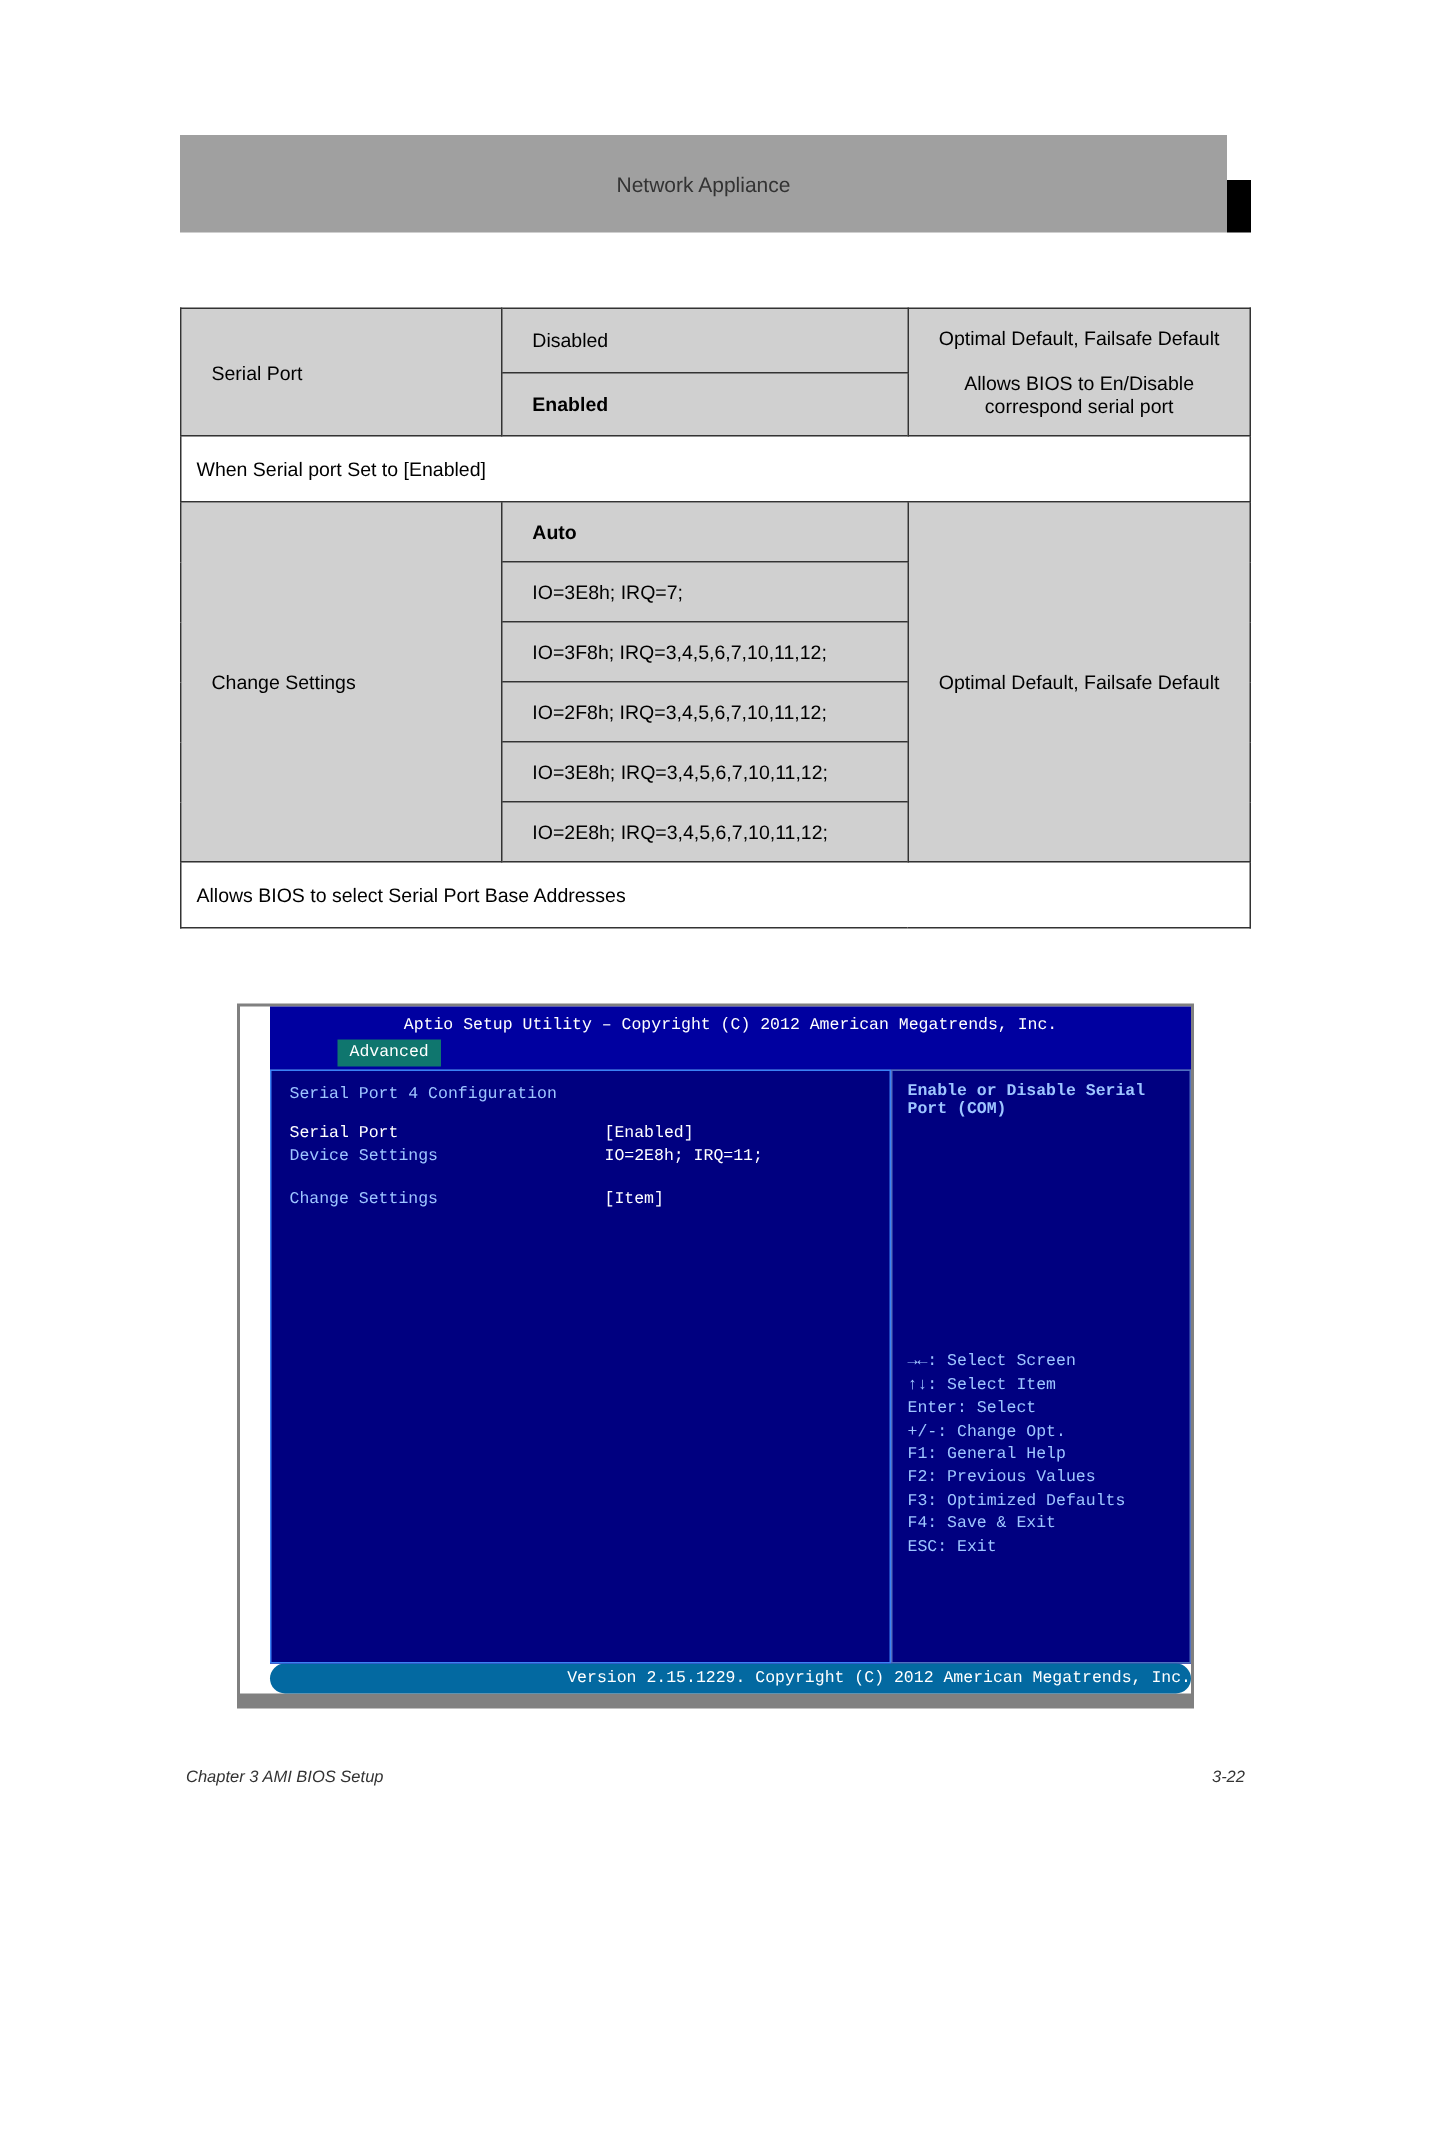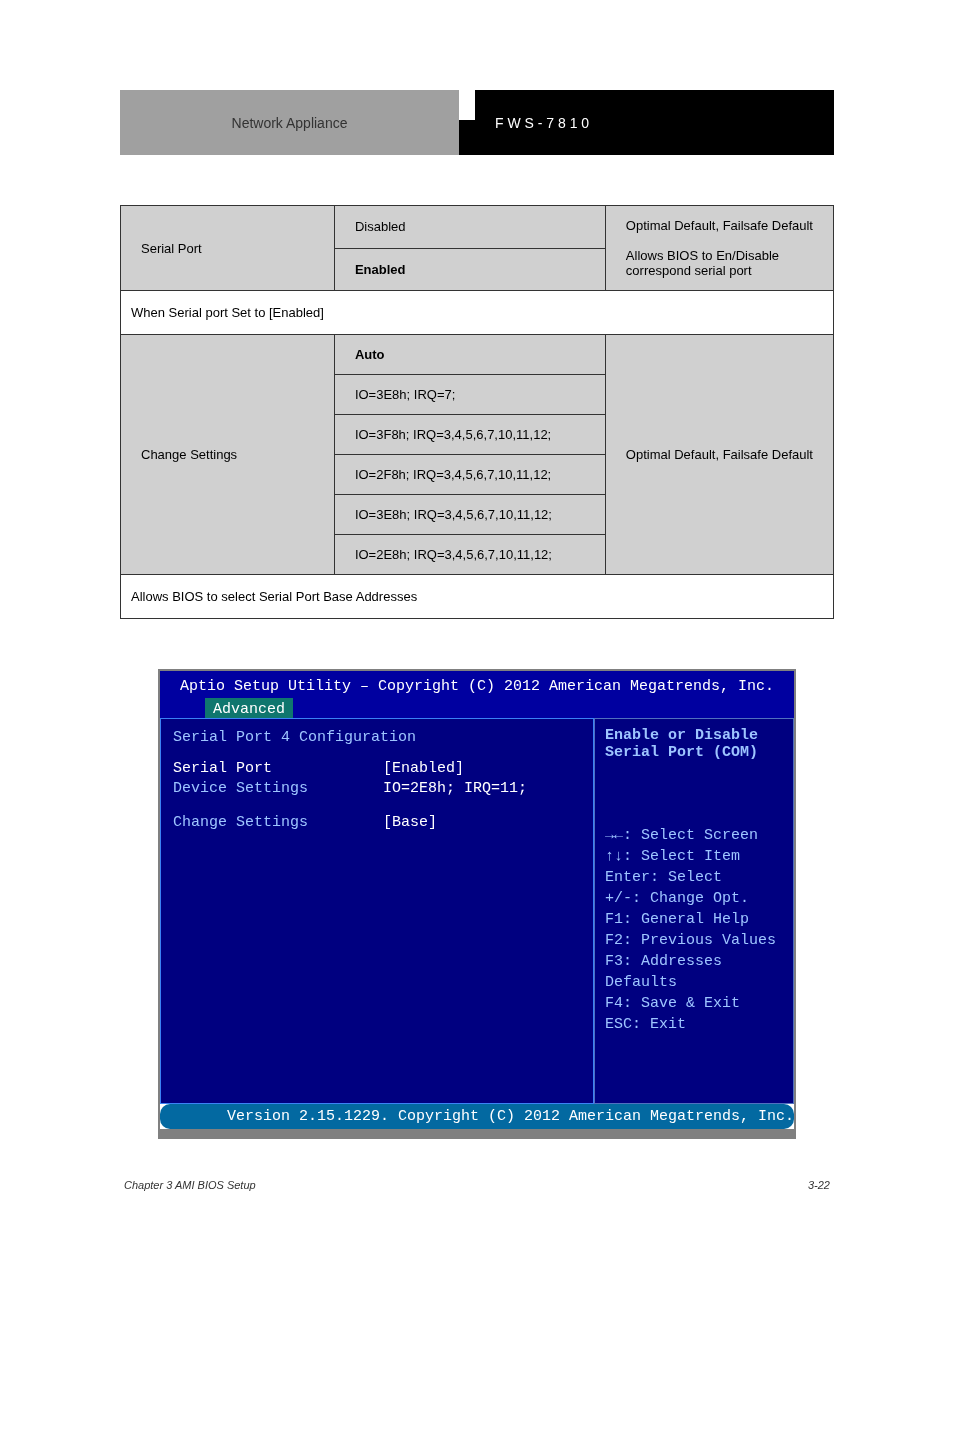--- a/index.html
+++ b/index.html
@@ -51,41 +51,42 @@
       margin-bottom: 50px;
     }
     .options-table td {
       border: 1px solid #333;
       padding: 12px 20px;
       font-size: 13px;
       vertical-align: middle;
     }
     .options-table .col1 { width: 30%; }
     .options-table .col2 { width: 38%; }
-    .options-table .col3 { width: 32%; }
+    .options-table .col3 { width: 32%; text-align: center; }
     .options-table .shaded { background: #d0d0d0; }
     .options-table .white-row td { background: #fff; padding: 14px 10px; }
     
     .bios-title {
       font-size: 15px;
       font-weight: bold;
       margin-bottom: 15px;
       padding-left: 30px;
     }
     
     .bios-screenshot {
       width: 638px;
       height: 470px;
       margin: 2px auto 40px auto;
       border: 2px solid #808080;
       border-bottom-width: 10px;
       display: flex;
       flex-direction: column;
       font-family: 'Courier New', monospace;
-      font-size: 15px;
+      font-size: 11px;
+      padding-left: 20px;
     }
     
     .bios-top {
       background: #0000a0;
       color: #fff;
       text-align: center;
       padding: 4px 0 0 0;
     }
     .bios-copyright-top {
       padding: 3px 0;
@@ -165,21 +166,20 @@
     }
   </style>
 </head>
 <body>
 
 <div class="page-container">
 
   <div class="header-band">
     <div class="header-left">Network Appliance</div>
     <div class="header-notch"></div>
-    <div class="header-right">F W S - 7 8 1 0</div>
   </div>
 
   <table class="options-table">
     <tbody>
         <tr>
       <td class="col1 shaded" rowspan="2">Serial Port</td>
       <td class="col2 shaded">Disabled</td>
       <td class="col3 shaded" rowspan="2">
         <span>Optimal Default, Failsafe Default</span><br><br>
         <span>Allows BIOS to En/Disable correspond serial port</span>
@@ -236,34 +236,34 @@
           <span class="bios-setting-label" style="color:#ffffff;">Serial Port</span>
           <span class="bios-setting-value">[Enabled]</span>
         </div>
         <div class="bios-setting-row">
           <span class="bios-setting-label link">Device Settings</span>
           <span class="bios-setting-value">IO=2E8h; IRQ=11;</span>
         </div>
         <div style="height:14px;"></div>
         <div class="bios-setting-row">
           <span class="bios-setting-label link">Change Settings</span>
-          <span class="bios-setting-value">[Base]</span>
+          <span class="bios-setting-value">[Item]</span>
         </div>
       </div>
       <div class="bios-sidebar">
         <div class="bios-help-top">Enable or Disable Serial Port (COM)</div>
         <div class="bios-help-spacer"></div>
         <div class="bios-help-keys">
           <div>→←: Select Screen</div>
           <div>↑↓: Select Item</div>
           <div>Enter: Select</div>
           <div>+/-: Change Opt.</div>
           <div>F1: General Help</div>
           <div>F2: Previous Values</div>
-          <div>F3: Addresses Defaults</div>
+          <div>F3: Optimized Defaults</div>
           <div>F4: Save &amp; Exit</div>
           <div>ESC: Exit</div>
         </div>
         <div style="height:60px;"></div>
       </div>
     </div>
     <div class="bios-bottom">Version 2.15.1229. Copyright (C) 2012 American Megatrends, Inc.</div>
   </div>
 
   <div class="page-footer">

